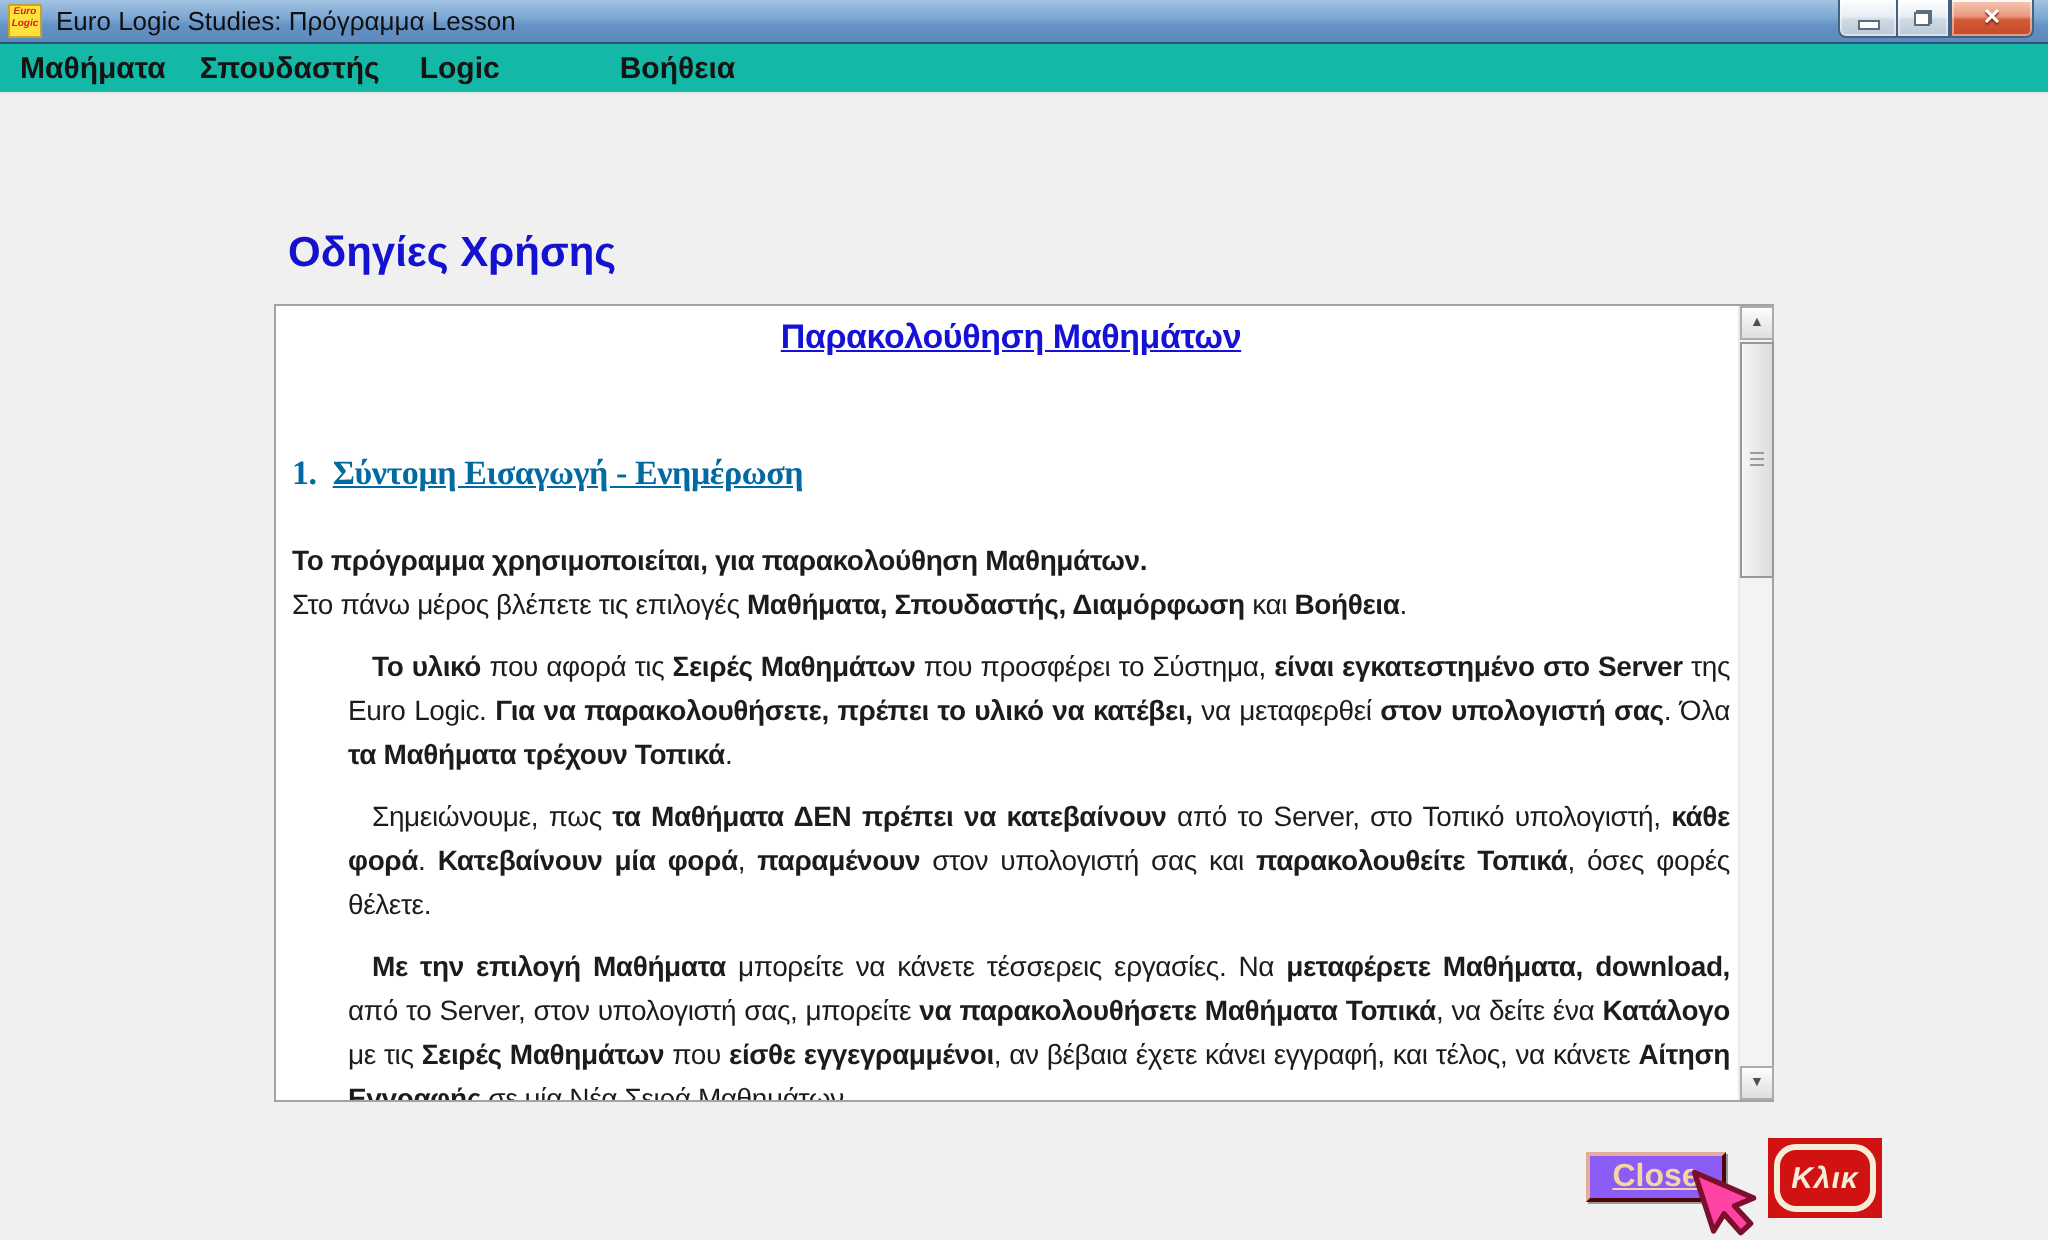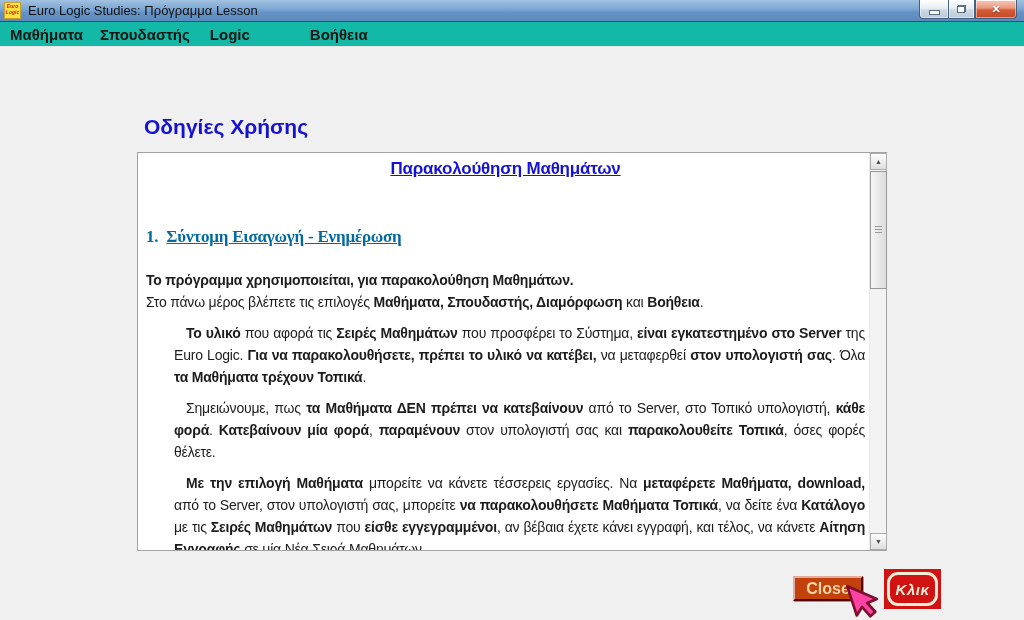--- a/index.html
+++ b/index.html
@@ -92,25 +92,26 @@
     position:absolute;left:0;top:18px;width:17px;height:118px;box-sizing:border-box;
     background:linear-gradient(to right,#f6f6f6,#dcdcdc);border:1px solid #989898;
   }
   .sb-thumb .grip{
     position:absolute;left:4px;right:4px;top:54px;height:8px;
     background:repeating-linear-gradient(to bottom,#9a9a9a 0,#9a9a9a 1px,transparent 1px,transparent 3px);
   }
   
   .btn-close{
     position:absolute;left:793px;top:529px;width:66px;height:21px;
-    background:#c2410c;color:#f4d6a2;font-size:16px;font-weight:bold;
+    background:#8b5cf6;color:#f4d6a2;font-size:16px;font-weight:bold;
     text-align:center;line-height:21px;cursor:pointer;
     border-top:2px solid #e3ac9e;border-left:2px solid #e3ac9e;
     border-right:2px solid #4e0505;border-bottom:2px solid #4e0505;
     box-shadow:1px 1px 0 #9a9a9a;
+    text-decoration:underline;
   }
   .btn-klik{
     position:absolute;left:884px;top:522px;width:57px;height:40px;
     background:#d11212;display:flex;align-items:center;justify-content:center;cursor:pointer;font-style:italic;
   }
   .btn-klik::before{
     content:"";position:absolute;left:3px;top:3px;right:3px;bottom:3px;
     border:3px solid #f5edd6;border-radius:11px;
   }
   .btn-klik span{position:relative;color:#f5edd6;font-size:15px;font-weight:bold;letter-spacing:0.5px;}

